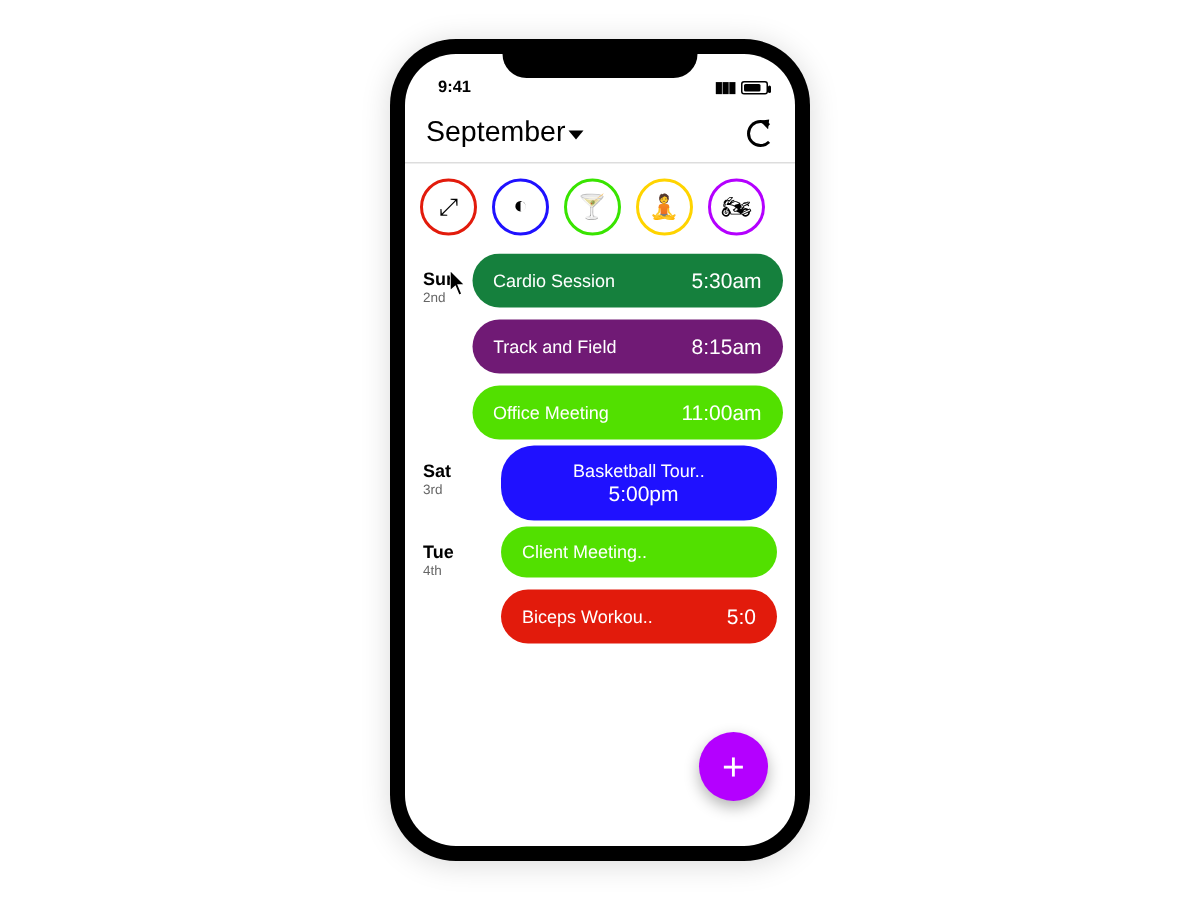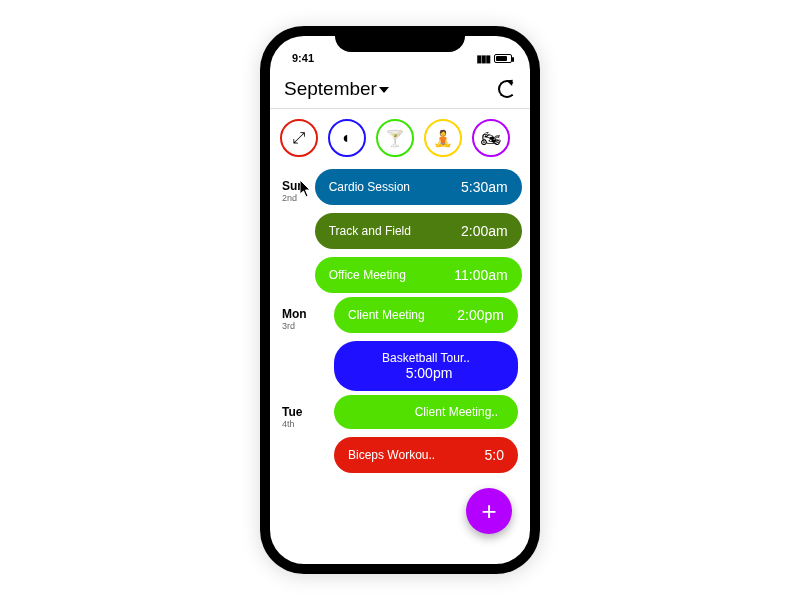--- a/index.html
+++ b/index.html
@@ -173,57 +173,53 @@
         <div class="cat" style="border-color: rgb(180, 0, 255);">🏍</div>
       </div>
 
     <div class="list" id="list">
         <div class="day-group">
           <div class="day-label">
             <div class="day-name">Sun</div>
             <div class="day-num">2nd</div>
           </div>
           <div class="events">
-            <div class="event" style="background: #0369a1; gap: 45px;">
+            <div class="event" style="background: #15803d; gap: 45px;">
               <span class="event-title">Cardio Session</span>
               <span class="event-time">5:30am</span>
             </div>
-            <div class="event" style="background: #4d7c0f;">
+            <div class="event" style="background: #701a75;">
               <span class="event-title">Track and Field</span>
-              <span class="event-time">2:00am</span>
+              <span class="event-time">8:15am</span>
             </div>
             <div class="event" style="background: rgb(82, 224, 0);">
               <span class="event-title">Office Meeting</span>
               <span class="event-time">11:00am</span>
             </div>
           </div>
         </div>
         <div class="day-group">
           <div class="day-label">
-            <div class="day-name">Mon</div>
+            <div class="day-name">Sat</div>
             <div class="day-num">3rd</div>
           </div>
           <div class="events">
-            <div class="event" style="background: rgb(82, 224, 0);">
-              <span class="event-title">Client Meeting</span>
-              <span class="event-time">2:00pm</span>
-            </div>
             <div class="event" style="background: rgb(31, 17, 255); flex-direction: column;">
               <span class="event-title">Basketball Tour..</span>
               <span class="event-time">5:00pm</span>
             </div>
           </div>
         </div>
         <div class="day-group">
           <div class="day-label">
             <div class="day-name">Tue</div>
             <div class="day-num">4th</div>
           </div>
           <div class="events">
-            <div class="event" style="background: rgb(82, 224, 0); justify-content: flex-end;">
+            <div class="event" style="background: rgb(82, 224, 0);">
               <span class="event-title">Client Meeting..</span>
               <span class="event-time"></span>
             </div>
             <div class="event" style="background: rgb(226, 27, 12); text-align: right;">
               <span class="event-title">Biceps Workou..</span>
               <span class="event-time">5:0</span>
             </div>
           </div>
         </div>
       </div>

